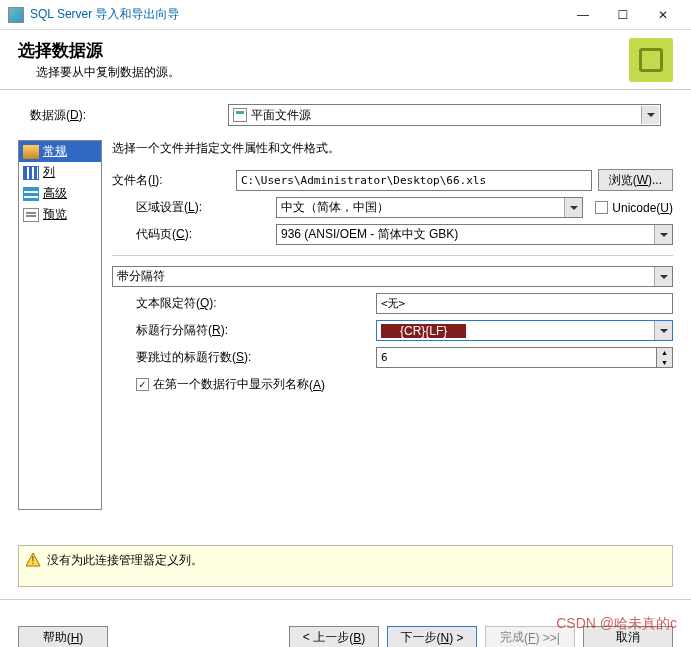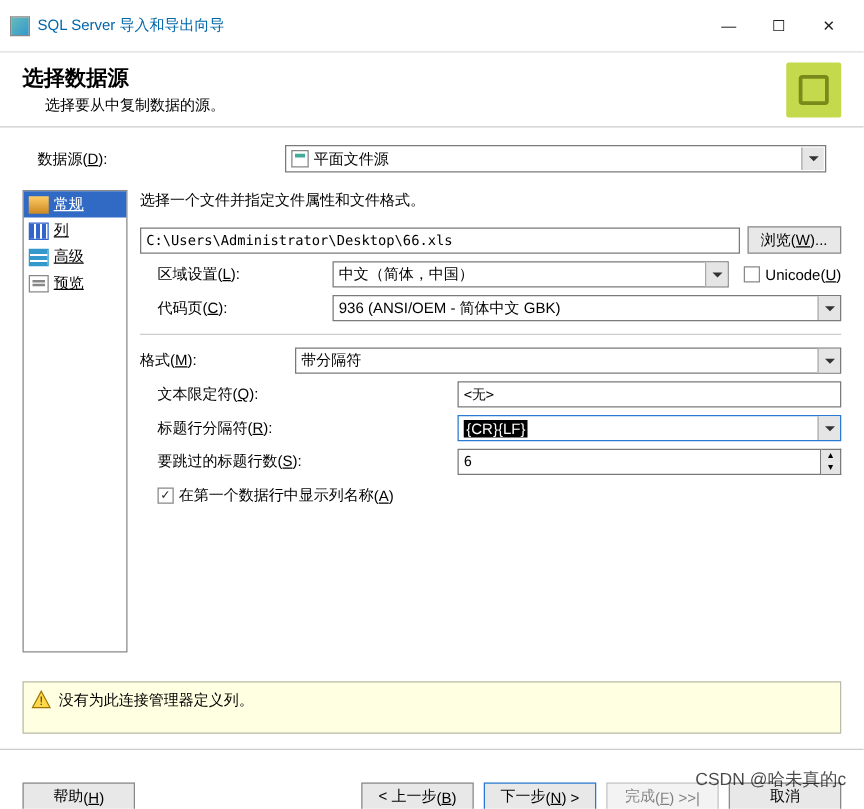--- a/index.html
+++ b/index.html
@@ -1,17 +1,17 @@
 <!DOCTYPE html>
 <html><head>
   <meta charset="utf-8">
   <style>
     * { box-sizing: border-box; margin: 0; padding: 0; }
     body { font-family: "Microsoft YaHei", SimSun, sans-serif; font-size: 12px; background: #fff; width: 691px; height: 647px; overflow: hidden; position: relative; }
-    .titlebar { height: 42px; display: flex; align-items: center; padding: 0 8px; border-bottom: 1px solid #ddd; }
+    .titlebar { height: 30px; display: flex; align-items: center; padding: 0 8px; border-bottom: 1px solid #ddd; }
     .titlebar-icon { width: 16px; height: 16px; margin-right: 6px; background: linear-gradient(135deg,#6bb,#39c); border: 1px solid #888; }
     .titlebar-title { color: #06a; flex: 1; }
     .winbtns { display: flex; gap: 0; }
     .winbtn { width: 40px; height: 28px; display: flex; align-items: center; justify-content: center; color: #222; }
     .header { padding: 8px 18px 8px 18px; border-bottom: 1px solid #ccc; display: flex; align-items: center; height: 60px; }
     .header-text { flex: 1; }
     .header h2 { font-size: 17px; font-weight: bold; margin-bottom: 2px; }
     .header p { font-size: 12px; margin-left: 18px; }
     .header-icon { width: 44px; height: 44px; background: #c4d94b; position: relative; border-radius: 2px; }
     .header-icon::after { content: ""; position: absolute; inset: 10px; border: 3px solid #7a8a1a; border-radius: 3px; }
@@ -37,36 +37,36 @@
     .main p.intro { margin-bottom: 12px; }
     .row { display: flex; align-items: center; margin-bottom: 6px; gap: 6px; }
     .label1 { width: 118px; }
     .label2 { width: 134px; }
     .label3 { width: 234px; }
     .textinput { height: 21px; border: 1px solid #7a7a7a; background: #fff; padding: 0 4px; font-family: Consolas, monospace; font-size: 11px; display: flex; align-items: center; }
     .btn { height: 22px; border: 1px solid #888; background: #e8e8e8; padding: 0 10px; display: flex; align-items: center; }
     .combo { height: 21px; border: 1px solid #7a7a7a; background: #fff; display: flex; align-items: center; padding: 0 4px; position: relative; flex: 1; }
     .combo .select-arrow { right: 0; top: 0; bottom: 0; }
     .combo.hl { border: 1px solid #2a7ad4; }
-    .combo.hl .val { background: #000000; color: #fff; padding: 0 2px; }
+    .combo.hl .val { background: #7f1d1d; color: #fff; padding: 0 19px; }
     .cb { width: 13px; height: 13px; border: 1px solid #888; background: #fff; display: inline-flex; align-items: center; justify-content: center; margin-right: 4px; }
     .cb.checked::after { content: "✓"; font-size: 10px; line-height: 10px; color: #222; }
     .spinner { display: flex; flex: 1; }
     .spinner .textinput { flex: 1; }
     .spin-btns { width: 16px; display: flex; flex-direction: column; border: 1px solid #7a7a7a; border-left: none; }
     .spin-up, .spin-down { flex: 1; background: #e5e5e5; display: flex; align-items: center; justify-content: center; font-size: 7px; }
     hr.sep { border: none; border-top: 1px solid #ccc; margin: 10px 0; }
     .warning { position: absolute; left: 18px; right: 18px; bottom: 60px; height: 42px; border: 1px solid #bba; background: #ffffe1; display: flex; align-items: flex-start; padding: 6px; gap: 6px; }
     .warn-icon { width: 16px; height: 16px; }
     .footer { position: absolute; bottom: 0; left: 0; right: 0; height: 48px; border-top: 1px solid #ccc; display: flex; align-items: center; padding: 0 18px; gap: 8px; }
     .footer .spacer { flex: 1; }
     .navbtn { height: 24px; min-width: 90px; border: 1px solid #888; background: #e8e8e8; display: flex; align-items: center; justify-content: center; margin-top: 28px; }
     .navbtn.primary { border: 1px solid #2a7ad4; }
-    .watermark { position: absolute; bottom: 14px; right: 14px; color: #000000; font-size: 14px; opacity: .7; pointer-events: none; }
-    .indent1 { margin-left: 14px; }
+    .watermark { position: absolute; bottom: 14px; right: 14px; color: #b91c1c; font-size: 14px; opacity: .7; pointer-events: none; }
+    .indent1 { margin-left: 24px; }
   </style>
 </head>
 <body>
 
 <div class="titlebar">
   <div class="titlebar-icon"></div>
   <div class="titlebar-title">SQL Server 导入和导出向导</div>
   <div class="winbtns">
     <div class="winbtn">—</div>
     <div class="winbtn">☐</div>
@@ -108,20 +108,21 @@
     <div class="side-item">
         <span class="side-icon ic-prev"></span>
         <span>预览</span>
       </div>
   </div>
 
   <div class="main">
     <p class="intro">选择一个文件并指定文件属性和文件格式。</p>
 
     <div class="row">
+      <div class="label1"><span>文件名</span>(<span class="accel">I</span>):</div>
       <div class="textinput" style="flex:1">C:\Users\Administrator\Desktop\66.xls</div>
       <div class="btn"><span>浏览</span>(<span class="accel">W</span>)...</div>
     </div>
 
     <div class="row indent1">
       <div class="label2"><span>区域设置</span>(<span class="accel">L</span>):</div>
       <div class="combo" style="flex:1">
           <span>中文（简体，中国）</span>
           <div class="select-arrow"></div>
         </div>
@@ -132,21 +133,20 @@
       <div class="label2"><span>代码页</span>(<span class="accel">C</span>):</div>
       <div class="combo">
           <span>936   (ANSI/OEM - 简体中文 GBK)</span>
           <div class="select-arrow"></div>
         </div>
     </div>
 
     <hr class="sep">
 
     <div class="row">
-      <div class="label1"><span>格式</span>(<span class="accel">M</span>):</div>
       <div class="combo">
           <span>带分隔符</span>
           <div class="select-arrow"></div>
         </div>
     </div>
 
     <div class="row indent1">
       <div class="label3"><span>文本限定符</span>(<span class="accel">Q</span>):</div>
       <div class="textinput" style="flex:1">&lt;无&gt;</div>
     </div>

